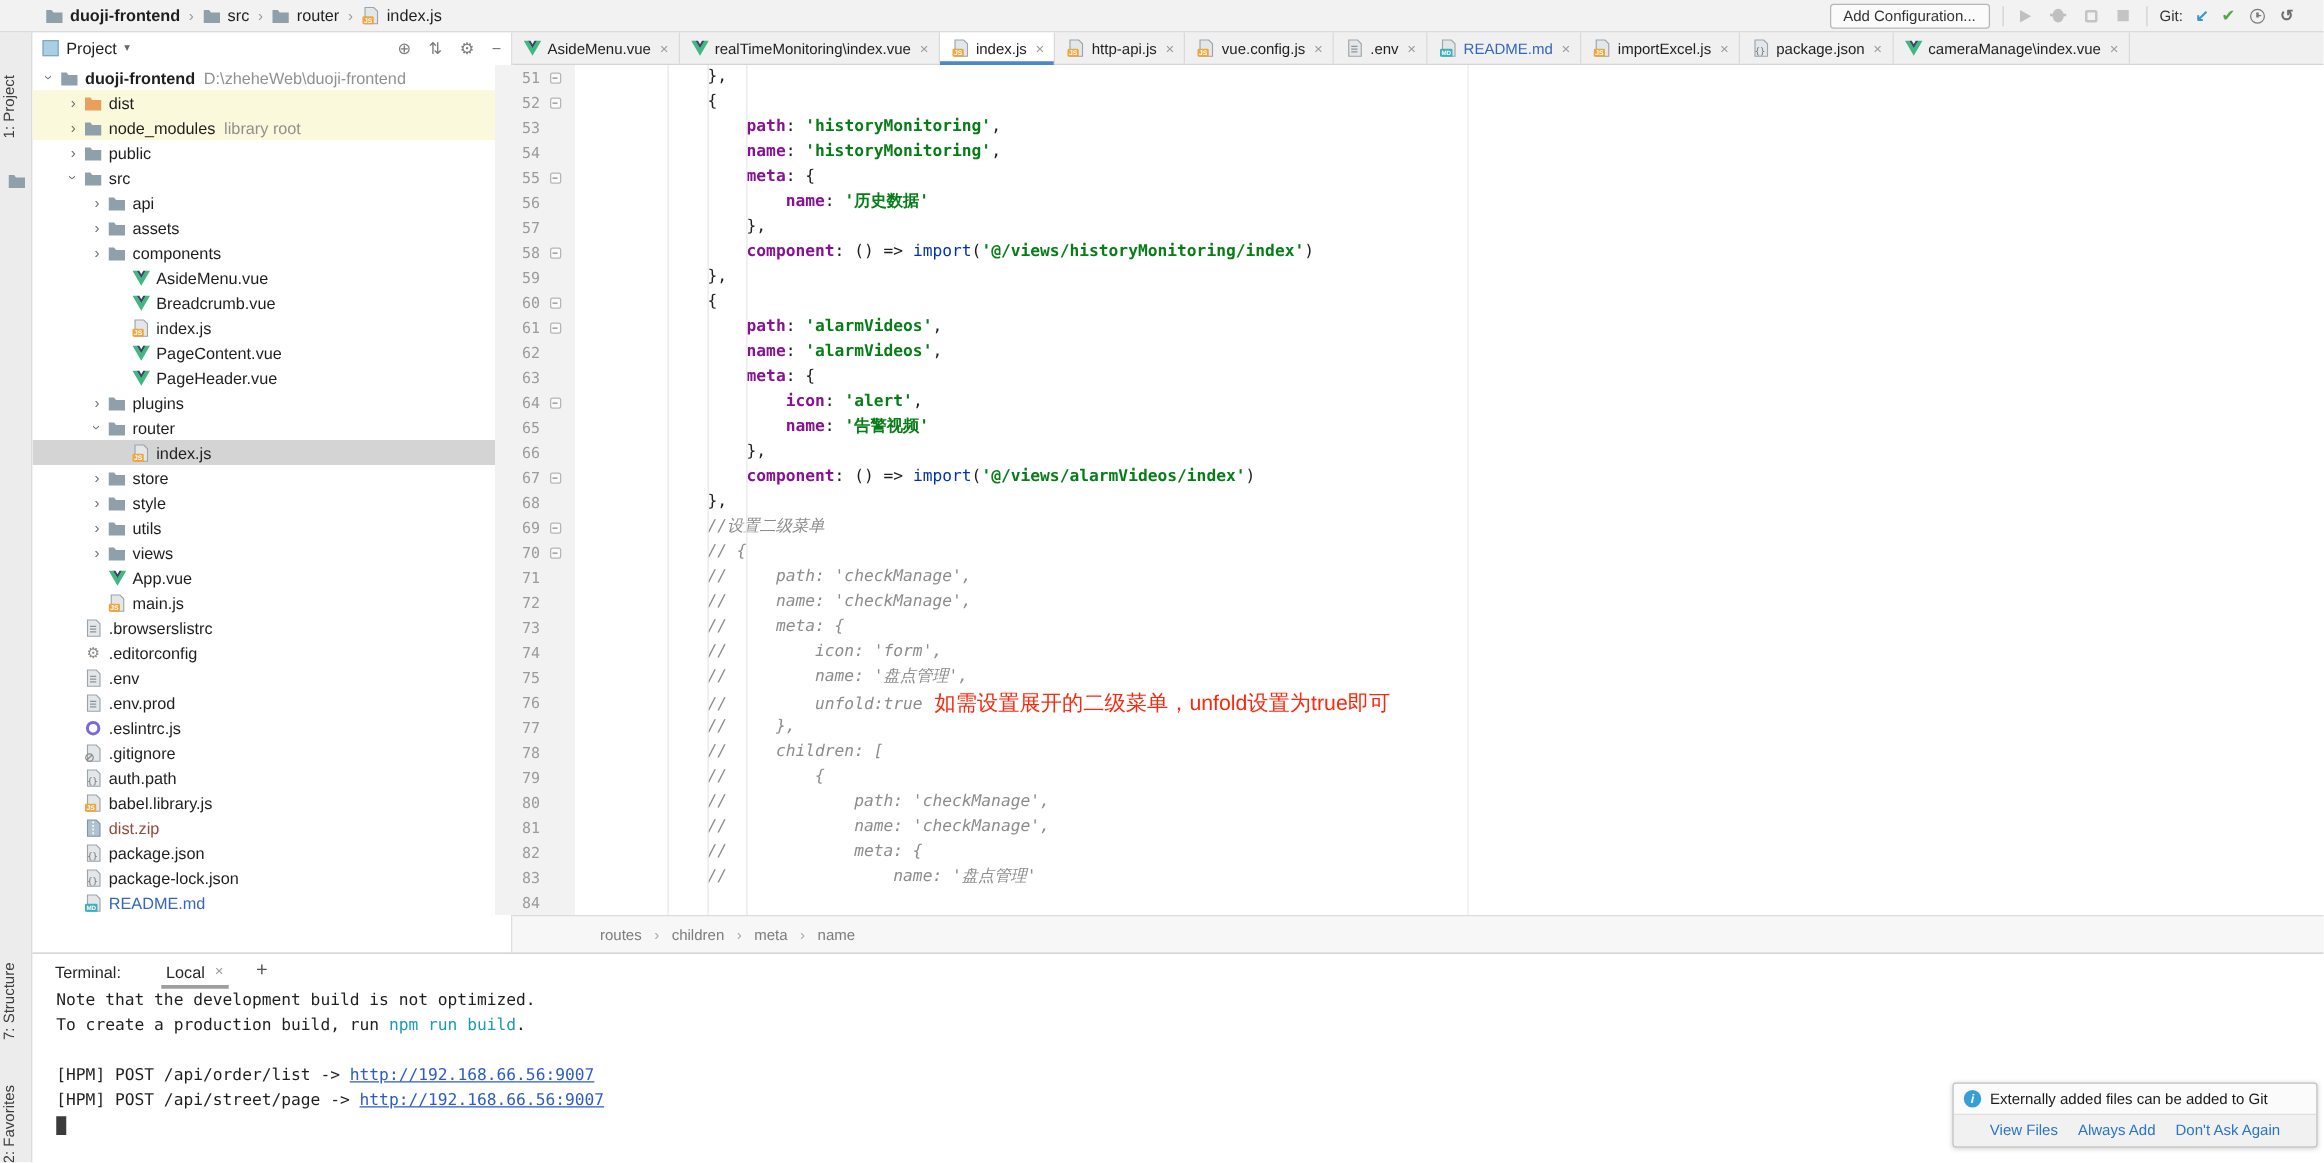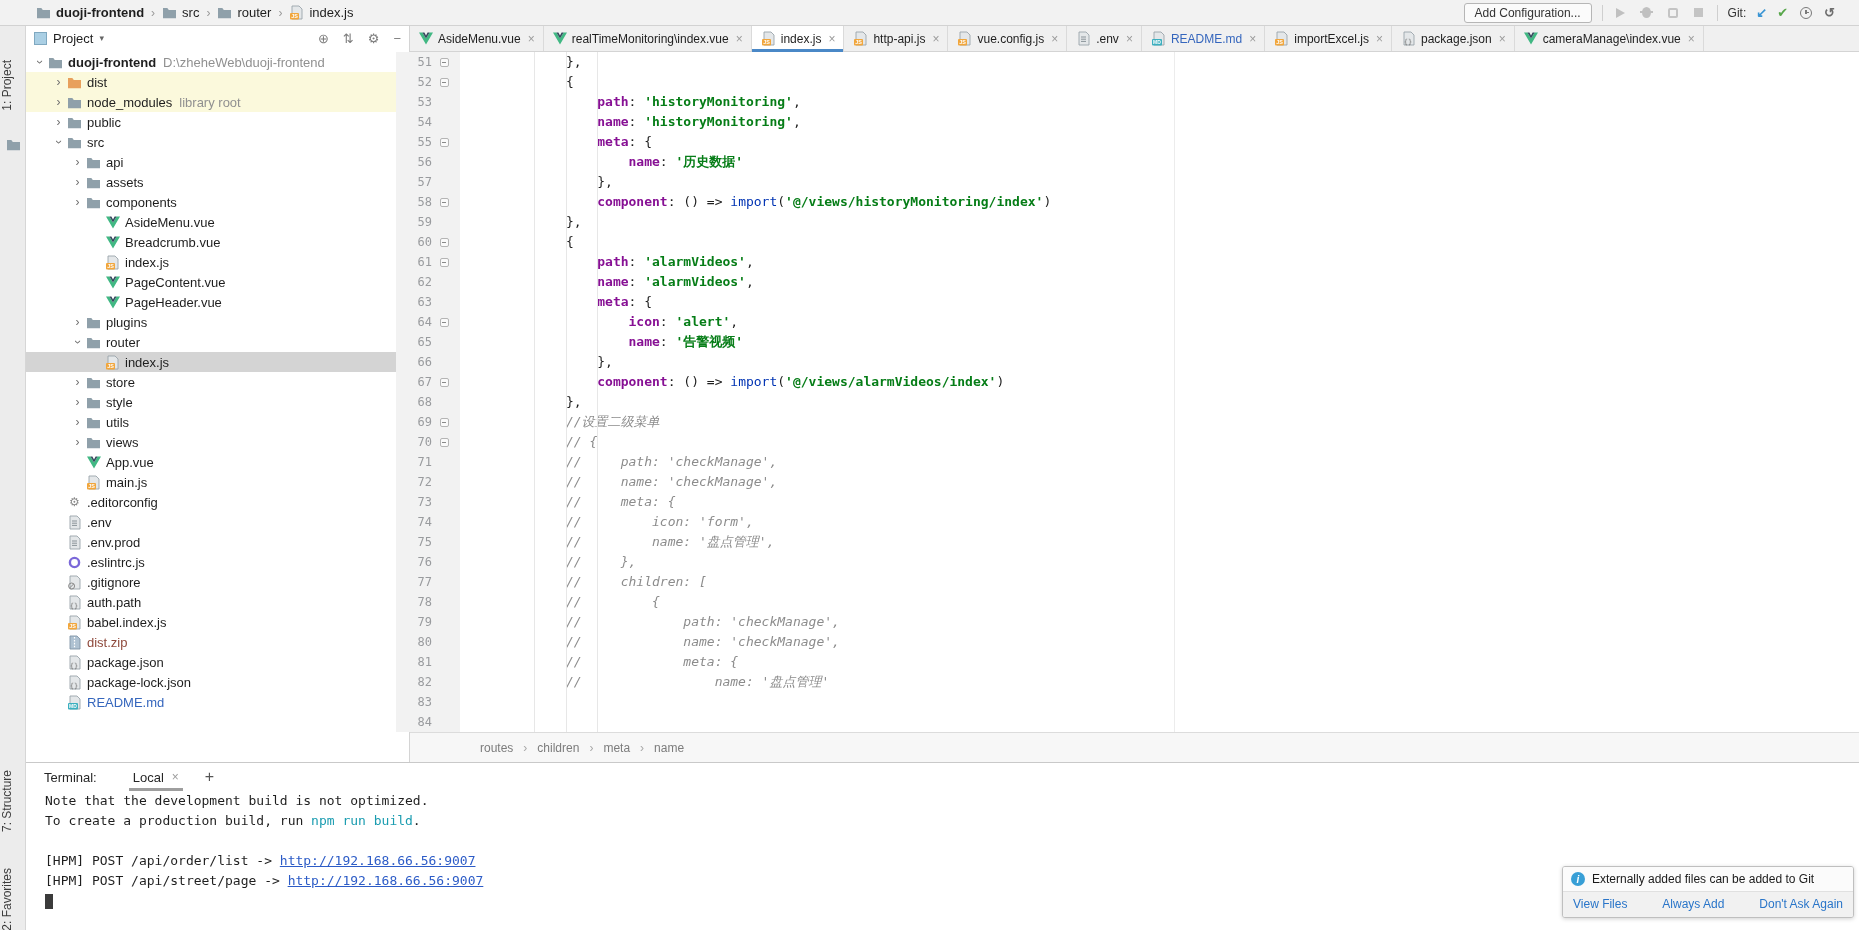--- a/index.html
+++ b/index.html
@@ -103,21 +103,21 @@
   .tbody{padding-left:19px;font-family:"DejaVu Sans Mono","Liberation Mono",monospace;font-size:13px;color:#1f1f1f}
   .tline{height:20px;line-height:20px;white-space:pre}
   .t-cmd{color:var(--cmd)}
   .t-link{color:var(--link);text-decoration:underline}
   .cursorblk{display:inline-block;width:8px;height:15px;background:#3b3b3b;vertical-align:middle}
 
   
   .notif{position:absolute;right:5px;top:866px;width:292px;background:#fdfdfd;border:1px solid #bfbfbf;border-radius:3px;box-shadow:0 1px 4px rgba(0,0,0,.18);font-size:12px;overflow:hidden}
   .nrow1{display:flex;align-items:center;gap:7px;padding:5px 8px;background:#fbfbfb;color:#1a1a1a}
   .ninfo{flex:none;width:14px;height:14px;border-radius:50%;background:#389FD6;color:#fff;font-size:10px;font-weight:bold;display:flex;align-items:center;justify-content:center;font-style:italic}
-  .nrow2{display:flex;justify-content:space-between;gap:16px;padding:5px 10px 6px;background:#f1f1f1;border-top:1px solid #e0e0e0}
+  .nrow2{display:flex;justify-content:center;gap:16px;padding:5px 10px 6px;background:#f1f1f1;border-top:1px solid #e0e0e0}
   .nlink{color:#2975c9;cursor:pointer}
 </style>
 </head>
 <body>
 
 <div class="app">
 
   <div class="topbar">
     <div class="crumbs">
         <span class="crumb bold">
@@ -438,20 +438,31 @@
               <rect x="1" y="8" width="9" height="6.4" rx="1" fill="#F1A63C"></rect>
               <text x="5.5" y="13.1" font-size="5.4" font-weight="bold" fill="#fff" text-anchor="middle" font-family="Liberation Sans,sans-serif">JS</text>
             </svg>
           </span>
           <span class="tlabel">main.js</span>
         </div>
         <div class="trow">
           <span class="tind" style="width: 25px;"></span>
           <span class="chev"> </span>
           <span class="ticn" style="display: inline-flex; align-items: center;">
+            <svg width="15" height="15" viewBox="0 0 15 15">
+              <path d="M3 1h7l3 3v10H3z" fill="#E4E7E9" stroke="#9AA4AA" stroke-width="0.9"></path>
+              <path d="M5 6h5M5 8.2h5M5 10.4h5" stroke="#8a9399" stroke-width="1"></path>
+            </svg>
+          </span>
+          <span class="tlabel">.browserslistrc</span>
+        </div>
+        <div class="trow">
+          <span class="tind" style="width: 25px;"></span>
+          <span class="chev"> </span>
+          <span class="ticn" style="display: inline-flex; align-items: center;">
             <span style="font-size:12px;color:#8a8a8a;line-height:13px">⚙</span>
           </span>
           <span class="tlabel">.editorconfig</span>
         </div>
         <div class="trow">
           <span class="tind" style="width: 25px;"></span>
           <span class="chev"> </span>
           <span class="ticn" style="display: inline-flex; align-items: center;">
             <svg width="15" height="15" viewBox="0 0 15 15">
               <path d="M3 1h7l3 3v10H3z" fill="#E4E7E9" stroke="#9AA4AA" stroke-width="0.9"></path>
@@ -507,21 +518,21 @@
         <div class="trow">
           <span class="tind" style="width: 25px;"></span>
           <span class="chev"> </span>
           <span class="ticn" style="display: inline-flex; align-items: center;">
             <svg width="15" height="15" viewBox="0 0 15 15">
               <path d="M3 1h7l3 3v10H3z" fill="#E4E7E9" stroke="#9AA4AA" stroke-width="0.9"></path>
               <rect x="1" y="8" width="9" height="6.4" rx="1" fill="#F1A63C"></rect>
               <text x="5.5" y="13.1" font-size="5.4" font-weight="bold" fill="#fff" text-anchor="middle" font-family="Liberation Sans,sans-serif">JS</text>
             </svg>
           </span>
-          <span class="tlabel">babel.index.js</span>
+          <span class="tlabel">babel.library.js</span>
         </div>
         <div class="trow">
           <span class="tind" style="width: 25px;"></span>
           <span class="chev"> </span>
           <span class="ticn" style="display: inline-flex; align-items: center;">
             <svg width="15" height="15" viewBox="0 0 15 15">
               <path d="M3 1h7l3 3v10H3z" fill="#AFC2D2" stroke="#8094A6" stroke-width="0.9"></path>
               <path d="M7.5 2v11" stroke="#fff" stroke-width="1.2" stroke-dasharray="1.6 1.3"></path>
             </svg>
           </span>
@@ -854,20 +865,21 @@
         <div class="cline"><span>                },</span></div>
         <div class="cline"><span>                </span><span class="t-k">component</span><span>: () =&gt; </span><span class="t-kw">import</span><span>(</span><span class="t-s">'@/views/alarmVideos/index'</span><span>)</span></div>
         <div class="cline"><span>            },</span></div>
         <div class="cline"><span>            </span><span class="t-c">//设置二级菜单</span></div>
         <div class="cline"><span>            </span><span class="t-c">// {</span></div>
         <div class="cline"><span>            </span><span class="t-c">//     path: 'checkManage',</span></div>
         <div class="cline"><span>            </span><span class="t-c">//     name: 'checkManage',</span></div>
         <div class="cline"><span>            </span><span class="t-c">//     meta: {</span></div>
         <div class="cline"><span>            </span><span class="t-c">//         icon: 'form',</span></div>
         <div class="cline"><span>            </span><span class="t-c">//         name: '盘点管理',</span></div>
+        <div class="cline"><span>            </span><span class="t-c">//         unfold:true</span><span class="t-ann">  如需设置展开的二级菜单，unfold设置为true即可</span></div>
         <div class="cline"><span>            </span><span class="t-c">//     },</span></div>
         <div class="cline"><span>            </span><span class="t-c">//     children: [</span></div>
         <div class="cline"><span>            </span><span class="t-c">//         {</span></div>
         <div class="cline"><span>            </span><span class="t-c">//             path: 'checkManage',</span></div>
         <div class="cline"><span>            </span><span class="t-c">//             name: 'checkManage',</span></div>
         <div class="cline"><span>            </span><span class="t-c">//             meta: {</span></div>
         <div class="cline"><span>            </span><span class="t-c">//                 name: '盘点管理'</span></div>
       </div>
   </div>
   <div class="marginline"></div>

